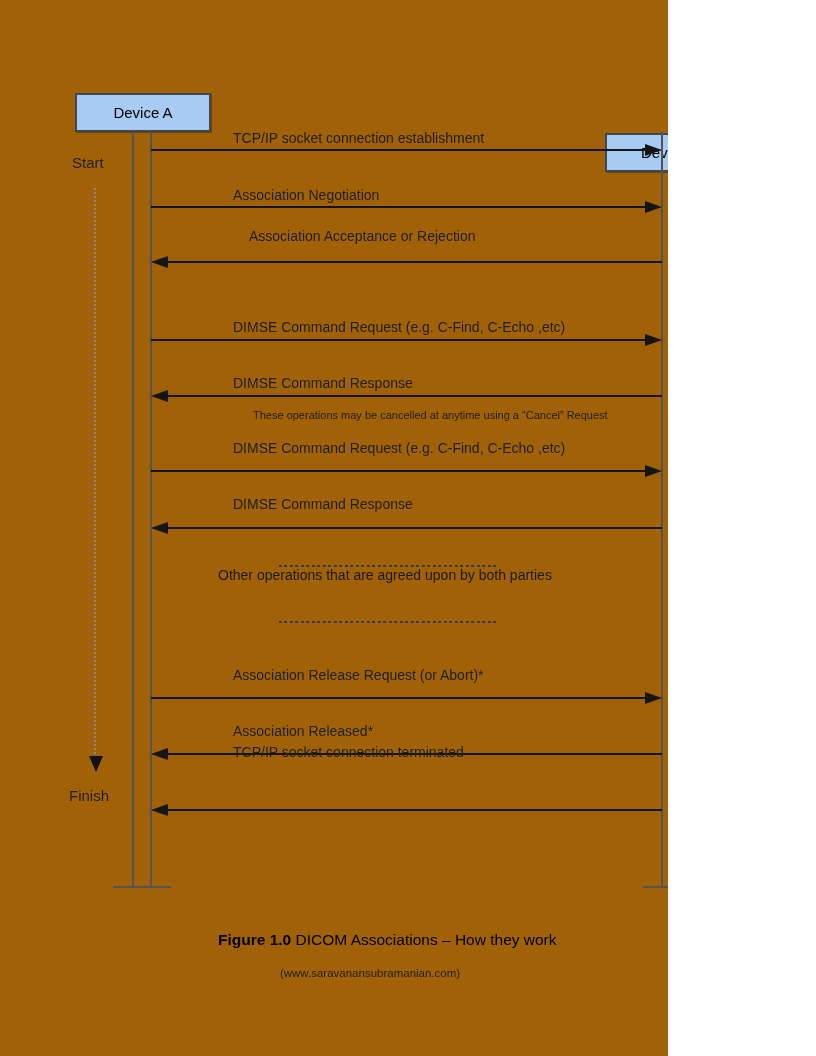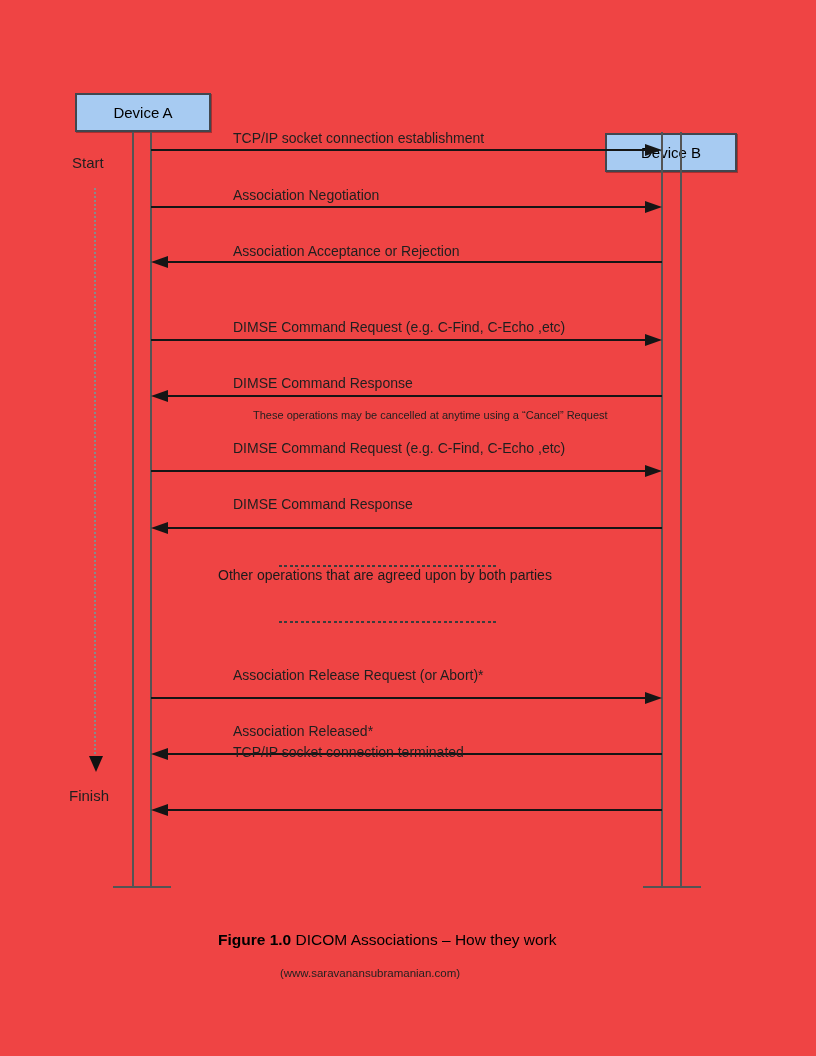--- a/index.html
+++ b/index.html
@@ -1,17 +1,17 @@
 <!DOCTYPE html>
 <html><head>
 <meta charset="utf-8">
 <style>
   html,body{margin:0;padding:0;background:#fff;}
   .canvas{
-    position:relative;width:816px;height:1056px;background:#ef4444;
+    position:relative;width:668px;height:1056px;background:#a16207;
     font-family:"Liberation Sans","DejaVu Sans",sans-serif;color:#1b1b1b;overflow:hidden;
   }
   .actor{
     position:absolute;height:39px;background:#a7cbf2;border:2px solid #40474f;
     box-sizing:border-box;display:flex;align-items:center;justify-content:center;
     font-size:15px;color:#000;box-shadow:1px 1px 0 rgba(0,0,0,0.30);
   }
   .lifeline{position:absolute;width:2px;background:#545454;}
   .foot{position:absolute;height:2px;background:#545454;}
   .msg-label{position:absolute;left:233px;font-size:14px;white-space:nowrap;color:#1f1f1f;}
@@ -56,21 +56,21 @@
   <div class="side-label" style="left:69px;top:787px;">Finish</div>
 
   <div class="msg-label" style="top:130px;">TCP/IP socket connection establishment</div>
   <div class="arrow-line" style="left:151px;top:149px;width:496px;"></div>
   <div class="head-right" style="left:645px;top:144px;"></div>
 
   <div class="msg-label" style="top:187px;">Association Negotiation</div>
   <div class="arrow-line" style="left:151px;top:206px;width:496px;"></div>
   <div class="head-right" style="left:645px;top:201px;"></div>
 
-  <div class="msg-label" style="top:243px;">Association Acceptance or Rejection</div>
+  <div class="msg-label" style="top:228px;margin-left:16px;">Association Acceptance or Rejection</div>
   <div class="arrow-line" style="left:167px;top:261px;width:495px;"></div>
   <div class="head-left" style="left:151px;top:256px;"></div>
 
   <div class="msg-label" style="top:319px;">DIMSE Command Request (e.g. C-Find, C-Echo ,etc)</div>
   <div class="arrow-line" style="left:151px;top:339px;width:496px;"></div>
   <div class="head-right" style="left:645px;top:334px;"></div>
 
   <div class="msg-label" style="top:375px;">DIMSE Command Response</div>
   <div class="arrow-line" style="left:167px;top:395px;width:495px;"></div>
   <div class="head-left" style="left:151px;top:390px;"></div>

